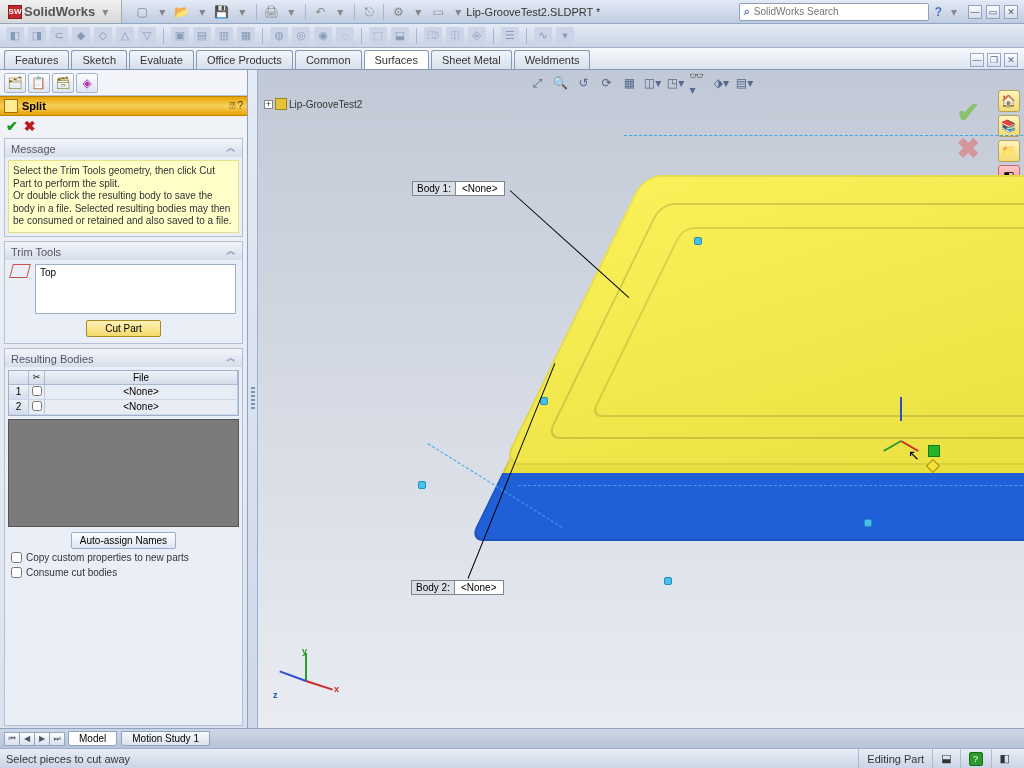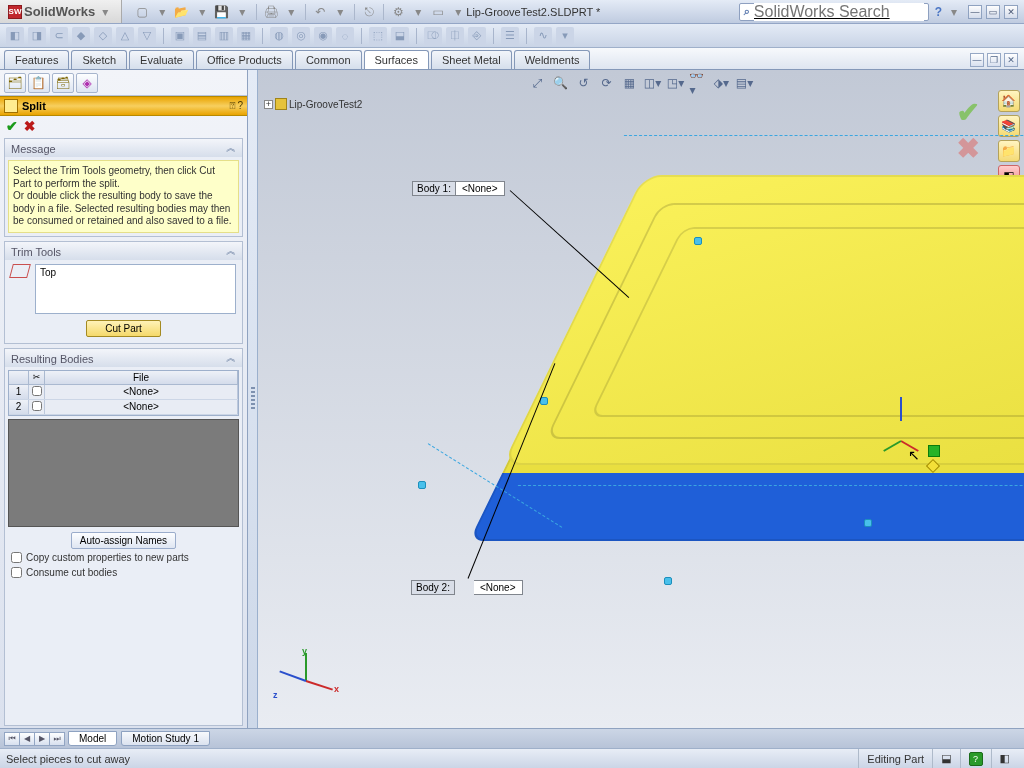--- a/index.html
+++ b/index.html
@@ -10,21 +10,21 @@
 .logo { display: flex; align-items: center; gap: 2px; padding: 0 8px; height: 100%; background: linear-gradient(#f0f0f0,#d8d8d8); border-right: 1px solid #aaa; }
 .logo-cube { width: 14px; height: 14px; background:#c1272d; border:1px solid #8a1a1e; display:flex; align-items:center; justify-content:center; color:#fff; font-size:8px; font-weight:bold;}
 .logo-text { font-weight: bold; color: #555; font-size: 13px; }
 .logo-text i { font-style: normal; color:#555;}
 .titlebar .mid-icons, .titlebar .right-area { display: flex; align-items: center; gap: 4px; }
 .titlebar .mid-icons { margin-left: 12px; flex: 0 0 auto;}
 .tb-icon { width: 16px; height: 16px; display:flex; align-items:center; justify-content:center; color:#888; font-size:12px; }
 .tb-sep { width:1px; height:16px; background:#abb7cc; margin:0 2px;}
 .doc-title { flex:1; text-align:left; color:#333; font-size:11px; }
 .search-box { display:flex; align-items:center; background:#fff; border:1px solid #8ea0c0; border-radius:2px; height:18px; padding:0 4px; margin:0 6px; width:190px;}
-.search-box input { border:none; outline:none; font-size:16px; width:100%;text-decoration:underline; }
+.search-box input { border:none; outline:none; font-size:10px; width:100%; }
 .search-box .mag { color:#5f7db1; font-size:11px; margin-right:4px; font-weight:bold;}
 .win-btns { display:flex; gap:4px; margin:0 6px;}
 .win-btn { width:14px; height:14px; border:1px solid #8fa2c0; background:linear-gradient(#fdfdfd,#d4dceb); display:flex; align-items:center; justify-content:center; color:#4c5a77; font-size:9px;}
 .help-icon { color:#4a75c4; font-weight:bold; font-size:12px; margin-right:4px;}
 
 
 .iconrow { height:24px; background:linear-gradient(#e4ebf6,#c9d4e6); border-bottom:1px solid #9fb0ca; display:flex; align-items:center; padding:0 6px; gap:4px;}
 .iconrow .ic { width:18px; height:18px; background:#cbd5e7; border:1px solid transparent; border-radius:2px; display:flex; align-items:center; justify-content:center; color:#879ab8; font-size:11px;}
 .iconrow .sep { width:1px; height:16px; background:#a8b5cc; margin:0 3px;}
 
@@ -392,21 +392,21 @@
       <div class="greenbox"></div>
       <div class="yellow-diamond"></div>
     </div>
 
     <div class="callout" style="left:154px; top:111px;">
       <span class="lbl">Body  1:</span>
       <span class="val">&lt;None&gt;</span>
     </div>
     <div class="leader" style="left:252px; top:120px; width:160px; transform:rotate(42deg);"></div>
 
-    <div class="callout" style="left:153px; top:510px;gap:19px;">
+    <div class="callout" style="left:153px; top:510px;">
       <span class="lbl">Body  2:</span>
       <span class="val">&lt;None&gt;</span>
     </div>
     <div class="leader" style="left:210px; top:508px; width:232px; transform:rotate(-68deg);"></div>
 
     <div class="triad">
       <div class="axis axY"></div>
         <div class="axis axX"></div>
         <div class="axis axZ"></div>
       <span class="albl ly">y</span>

